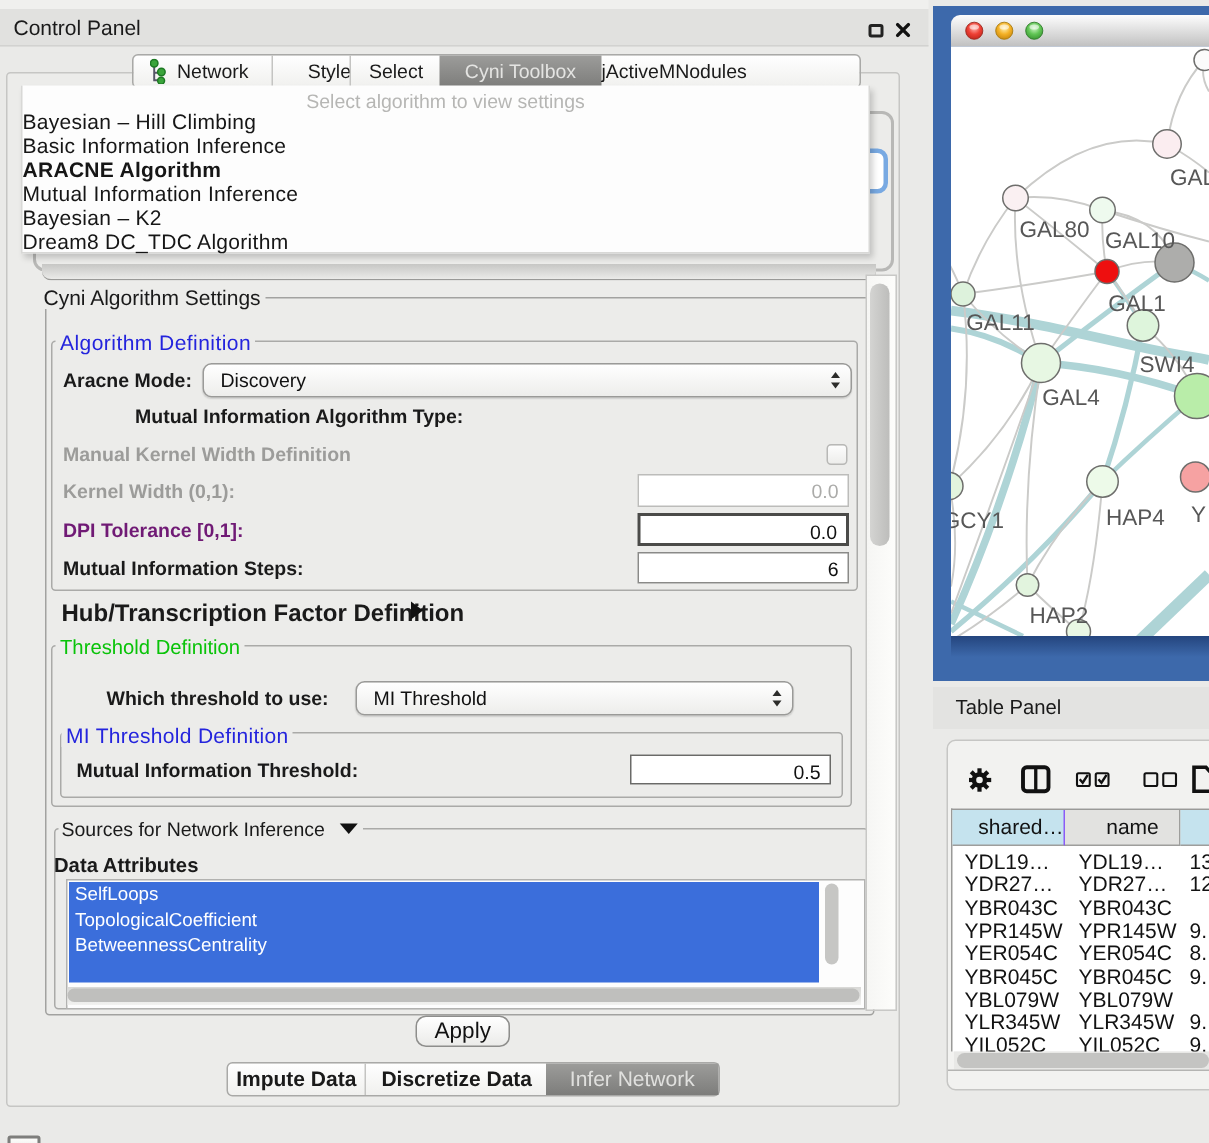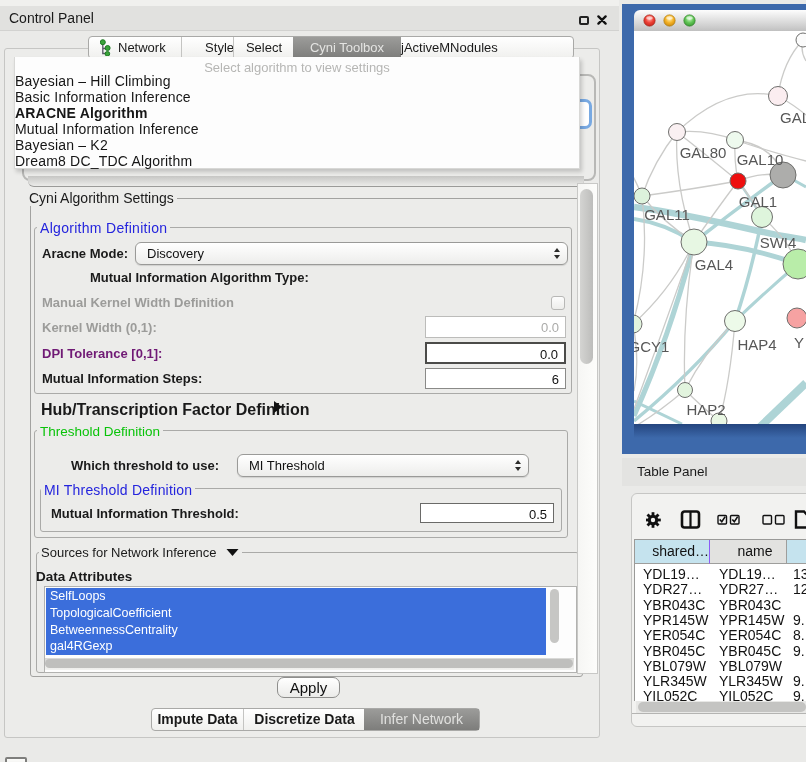--- a/index.html
+++ b/index.html
@@ -119,21 +119,20 @@
         <path d="M0.5 1 L12.5 1 L6.5 8 Z" fill="#111"></path>
       </svg>
   </div>
   <div class="abs bold" style="left:36px;top:569px;font-size:13.5px;color:#1a1a1a;">Data Attributes</div>
 
   <div class="abs" style="left:44px;top:586px;width:531px;height:85px;background:#fdfdfd;border:1px solid #b2b2b0;"></div>
   <div class="abs" style="left:46px;top:588px;width:500px;height:67px;background:#3b6edb;color:#fff;font-size:12.5px;">
     <div style="padding-left:4px;height:16.75px;line-height:17.5px;">SelfLoops</div>
     <div style="padding-left:4px;height:16.75px;line-height:17.5px;">TopologicalCoefficient</div>
     <div style="padding-left:4px;height:16.75px;line-height:17.5px;">BetweennessCentrality</div>
-    <div style="padding-left:4px;height:16.75px;line-height:17.5px;">gal4RGexp</div>
   </div>
   <div class="abs" style="left:550px;top:589px;width:9px;height:54px;background:#c6c6c4;border-radius:5px;"></div>
   <div class="abs" style="left:45px;top:658px;width:529px;height:12px;background:linear-gradient(#d8d8d6,#f2f2f0);"></div>
   <div class="abs" style="left:45px;top:659px;width:528px;height:9px;background:#bfbfbd;border-radius:5px;"></div>
 
   <div class="abs" style="left:577px;top:183px;width:19px;height:489px;background:linear-gradient(90deg,#f6f6f4,#fdfdfb);border:1px solid #c8c8c6;"></div>
   <div class="abs" style="left:580px;top:189px;width:13px;height:175px;background:linear-gradient(90deg,#d4d4d2,#bdbdbb);border-radius:7px;"></div>
 
   <div class="abs" style="left:277px;top:677px;width:61px;height:19px;border:1px solid #8e8e8c;border-radius:7px;background:linear-gradient(#ffffff,#ebebe9);text-align:center;line-height:19px;font-size:15px;color:#111;">Apply</div>
 

